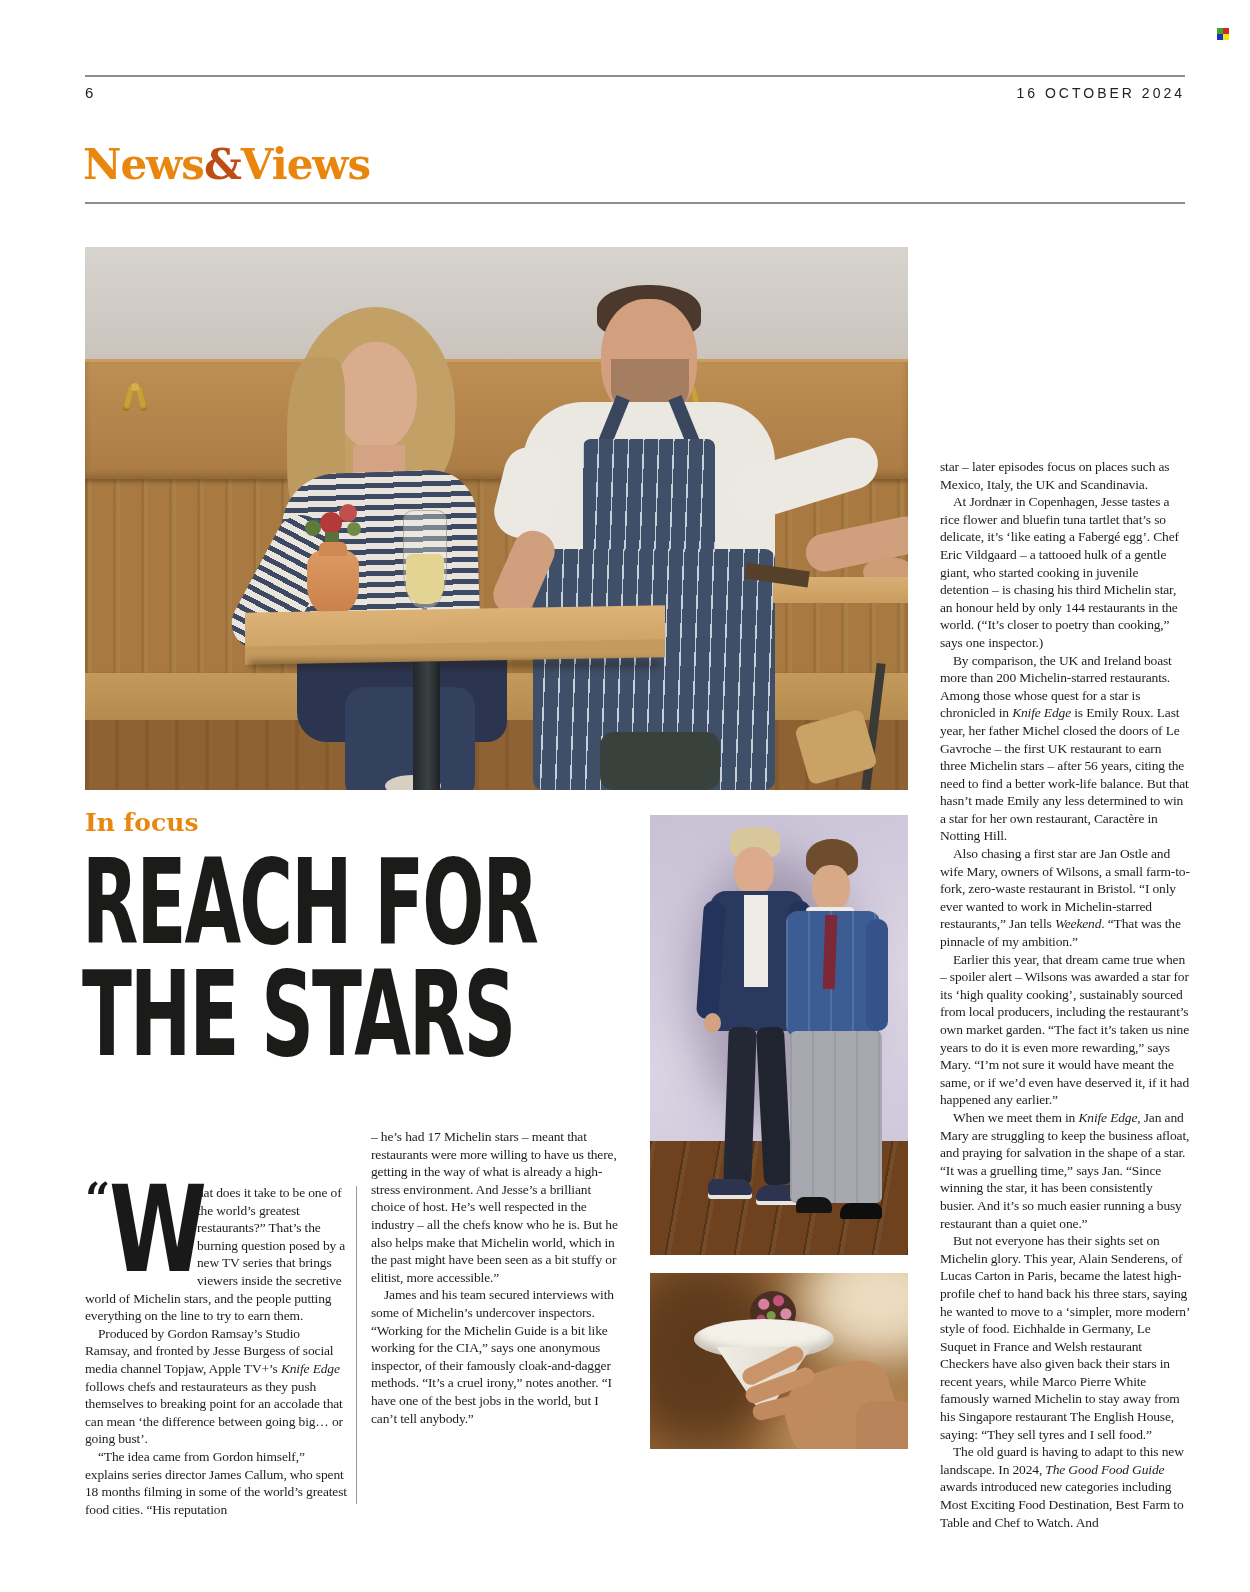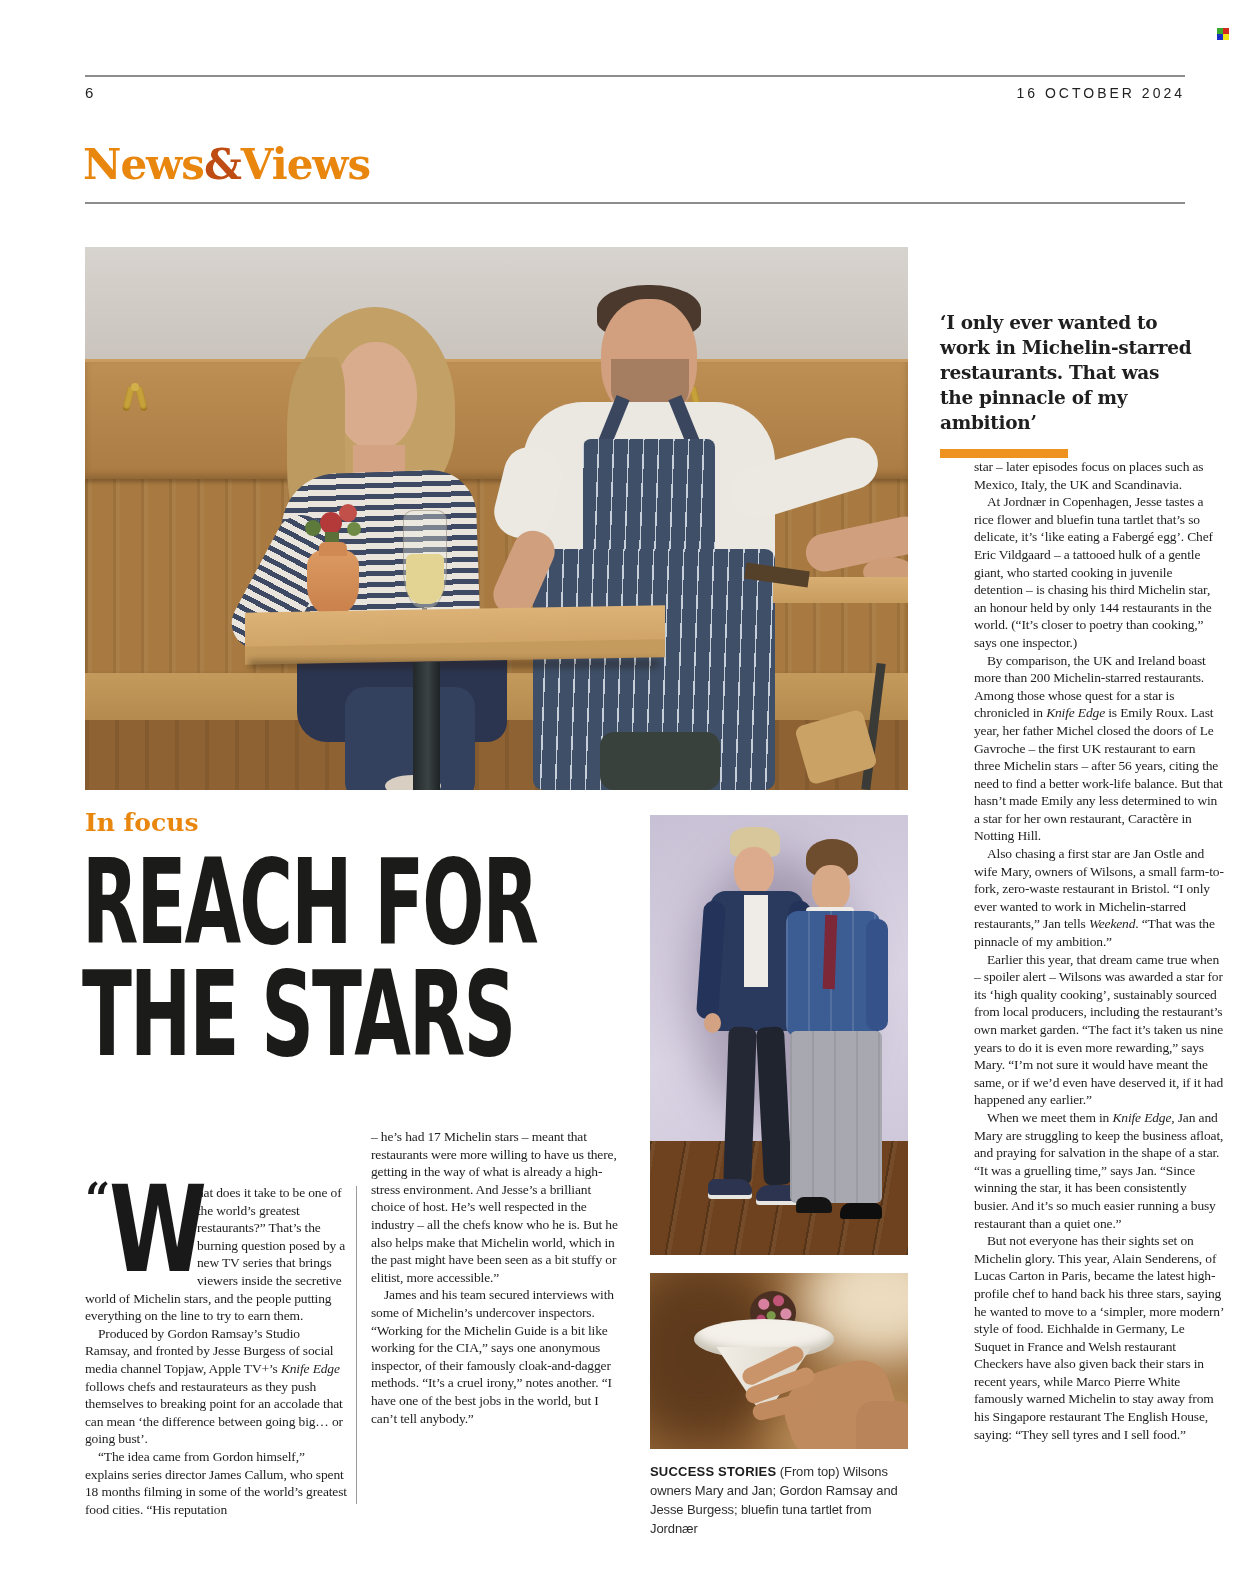--- a/index.html
+++ b/index.html
@@ -23,21 +23,21 @@
 
   
   .pull-quote{ left:940px; top:310px; width:256px; }
   .pq-text{ font-family:"DejaVu Serif",serif; font-weight:700; font-size:18.5px; line-height:25px;
             letter-spacing:-0.3px; color:#1f1f1f; }
   .pq-bar{ margin-top:14px; width:128px; height:9px; background:#ee9220; }
 
   
   .body-col p{ font-size:13.5px; line-height:17.6px; letter-spacing:-0.15px; color:#1e1e1e; }
   .body-col p + p{ text-indent:13px; }
-  .right-col{ left:940px; top:458px; width:250px;margin-left:34px; }
+  .right-col{ left:940px; top:458px; width:250px; }
   .col1{ left:85px; top:1184px; width:262px; }
   .col2{ left:371px; top:1128px; width:252px; }
   .col-rule{ left:356px; top:1186px; width:1px; height:318px; background:#9b9b9b; }
 
   .dropcap{ float:left; width:104px; height:90px; position:relative; margin:2px 8px 0 0; }
   .dc-quote{ position:absolute; left:0; top:-8px; font-family:"DejaVu Serif",serif; font-weight:700;
              font-size:44px; line-height:1; color:#191919; }
   .dc-letter{ position:absolute; left:24px; top:-16px; font-family:"DejaVu Sans",sans-serif; font-weight:700;
               font-size:120px; line-height:1; color:#191919; transform:scaleX(.74); transform-origin:left top; }
 
@@ -182,33 +182,30 @@
     </div>
 
     <div class="abs" style="left:688px; top:320px; width:135px; height:223px;">
       <div class="abs" style="left:0; top:10px; width:135px; height:26px; background:linear-gradient(#d8ae73,#c89c5e);"></div>
       <div class="abs" style="left:-28px; top:0; width:64px; height:16px; background:#55402a; transform:rotate(8deg);"></div>
       <div class="abs" style="left:96px; top:96px; width:9px; height:127px; background:#3a3a36; transform:rotate(7deg);"></div>
       <div class="abs" style="left:28px; top:150px; width:70px; height:60px; background:#caa265; border-radius:8px; transform:rotate(-16deg);"></div>
     </div>
   </figure>
 
-  <aside class="abs pull-quote">
-    <div class="pq-text">‘I only ever wanted to work in Michelin-starred restaurants. That was the pinnacle of my ambition’</div>
-    <div class="pq-bar"></div>
-  </aside>
 
   <section class="abs right-col body-col">
       <p>star – later episodes focus on places such as Mexico, Italy, the UK and Scandinavia.</p>
       <p>At Jordnær in Copenhagen, Jesse tastes a rice flower and bluefin tuna tartlet that’s so delicate, it’s ‘like eating a Fabergé egg’. Chef Eric Vildgaard – a tattooed hulk of a gentle giant, who started cooking in juvenile detention – is chasing his third Michelin star, an honour held by only 144 restaurants in the world. (“It’s closer to poetry than cooking,” says one inspector.)</p>
       <p>By comparison, the UK and Ireland boast more than 200 Michelin-starred restaurants. Among those whose quest for a star is chronicled in <em>Knife Edge</em> is Emily Roux. Last year, her father Michel closed the doors of Le Gavroche – the first UK restaurant to earn three Michelin stars – after 56 years, citing the need to find a better work-life balance. But that hasn’t made Emily any less determined to win a star for her own restaurant, Caractère in Notting Hill.</p>
       <p>Also chasing a first star are Jan Ostle and wife Mary, owners of Wilsons, a small farm-to-fork, zero-waste restaurant in Bristol. “I only ever wanted to work in Michelin-starred restaurants,” Jan tells <em>Weekend</em>. “That was the pinnacle of my ambition.”</p>
       <p>Earlier this year, that dream came true when – spoiler alert – Wilsons was awarded a star for its ‘high quality cooking’, sustainably sourced from local producers, including the restaurant’s own market garden. “The fact it’s taken us nine years to do it is even more rewarding,” says Mary. “I’m not sure it would have meant the same, or if we’d even have deserved it, if it had happened any earlier.”</p>
       <p>When we meet them in <em>Knife Edge</em>, Jan and Mary are struggling to keep the business afloat, and praying for salvation in the shape of a star. “It was a gruelling time,” says Jan. “Since winning the star, it has been consistently busier. And it’s so much easier running a busy restaurant than a quiet one.”</p>
       <p>But not everyone has their sights set on Michelin glory. This year, Alain Senderens, of Lucas Carton in Paris, became the latest high-profile chef to hand back his three stars, saying he wanted to move to a ‘simpler, more modern’ style of food. Eichhalde in Germany, Le Suquet in France and Welsh restaurant Checkers have also given back their stars in recent years, while Marco Pierre White famously warned Michelin to stay away from his Singapore restaurant The English House, saying: “They sell tyres and I sell food.”</p>
+      <p>The old guard is having to adapt to this new landscape. In 2024, <em>The Good Food Guide</em> awards introduced new categories including Most Exciting Food Destination, Best Farm to Table and Chef to Watch. And</p>
     </section>
 
   <div class="abs kicker">In focus</div>
   <h1 class="abs headline">
     <div>REACH FOR</div>
     <div>THE STARS</div>
   </h1>
 
   <section class="abs col1 body-col">
     <div class="dropcap">
@@ -277,15 +274,14 @@
     <div class="abs" style="left:60px; top:74px; width:108px; height:58px; background:linear-gradient(100deg,#f2efe8,#d9d3c6); clip-path:polygon(6% 0, 94% 0, 58% 100%, 42% 100%);"></div>
     <div class="abs" style="left:86px; top:78px; width:172px; height:98px;">
       <div class="abs" style="left:50px; top:16px; width:110px; height:90px; background:#bf8a5d; border-radius:40% 30% 10% 40%; transform:rotate(-18deg);"></div>
       <div class="abs" style="left:4px; top:6px; width:66px; height:17px; background:#ca946a; border-radius:10px; transform:rotate(-26deg);"></div>
       <div class="abs" style="left:8px; top:26px; width:72px; height:17px; background:#c78f64; border-radius:10px; transform:rotate(-20deg);"></div>
       <div class="abs" style="left:16px; top:46px; width:68px; height:17px; background:#c08a5e; border-radius:10px; transform:rotate(-14deg);"></div>
       <div class="abs" style="left:120px; top:50px; width:60px; height:60px; background:#b9845a; border-radius:30%;"></div>
     </div>
   </figure>
 
-  <figcaption class="abs photo-caption"><b>SUCCESS STORIES</b><span> (From top) Wilsons owners Mary and Jan; Gordon Ramsay and Jesse Burgess; bluefin tuna tartlet from Jordnær</span></figcaption>
 
 </div>
 
 </body></html>

